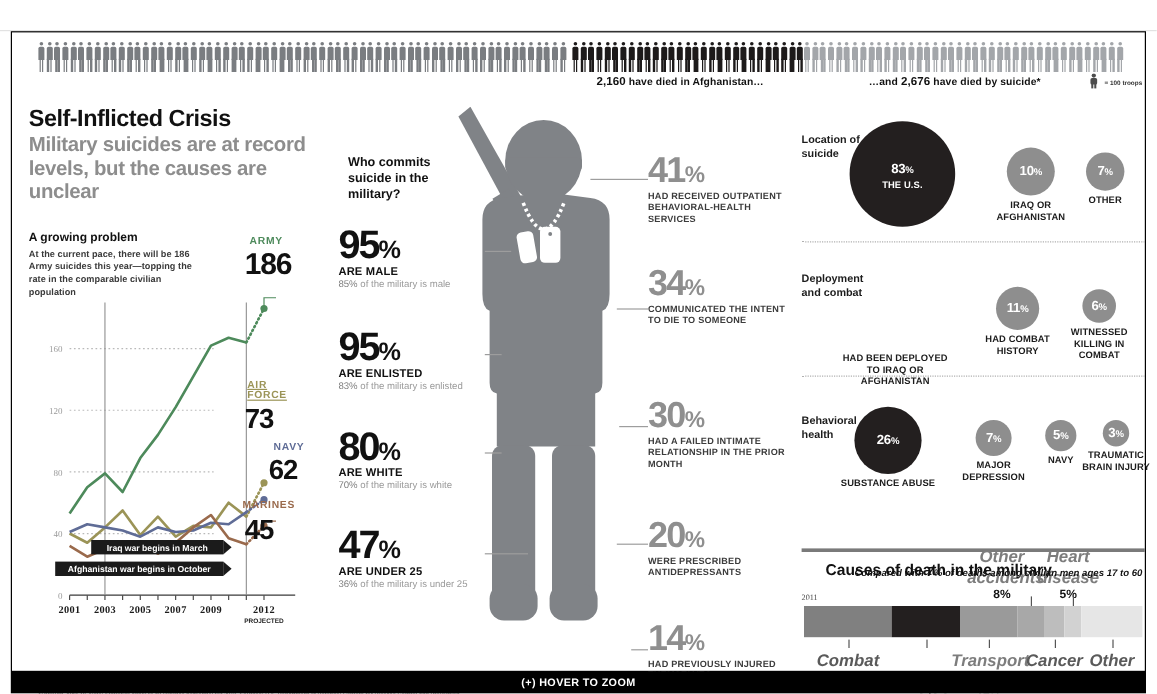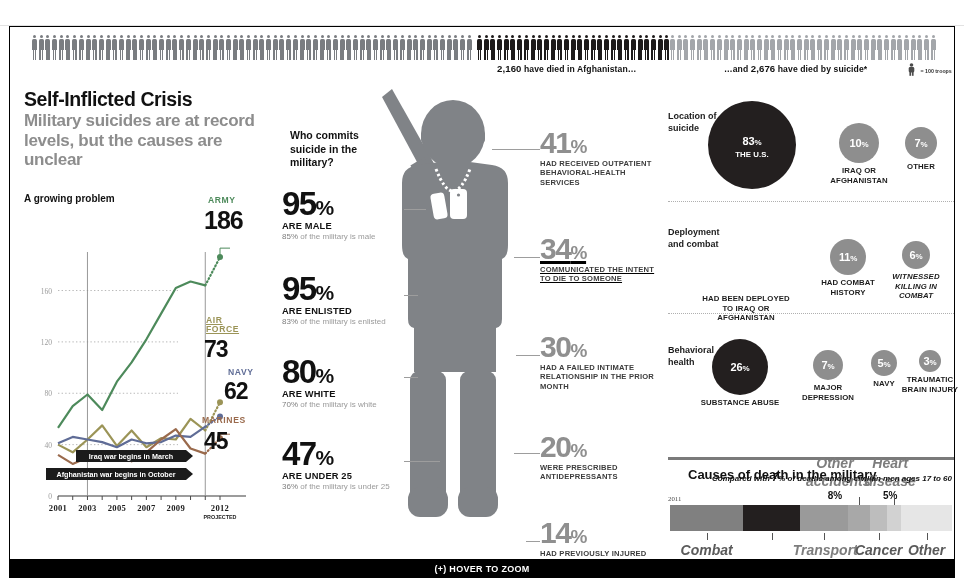--- a/index.html
+++ b/index.html
@@ -947,20 +947,21 @@
             </svg>
         </span>
         <span style="font-size:5.3px;color:#333;font-weight:700;vertical-align:middle;margin-left:1px;">= 100 troops</span>
       </div>
     </div>
 
     <div class="leftpanel">
       <div class="hl-title">Self-Inflicted Crisis</div>
       <div class="hl-sub">Military suicides are at record levels, but the causes are unclear</div>
       <div class="chart-h">A growing problem</div>
+      <div class="chart-p">At the current pace, there will be 186 Army suicides this year—topping the rate in the comparable civilian population</div>
 
       <div class="chartbox" id="chartbox">
         <svg id="chart-svg" width="245" height="300">
             <text x="28" y="255" text-anchor="end" font-size="7.5" fill="#9b9b9b" font-family="Liberation Serif, serif">0</text>
             <line x1="34" y1="200.63157894736844" x2="154" y2="200.63157894736844" stroke="#b9b9b9" stroke-width="1" stroke-dasharray="1.4 2.2"></line>
             <text x="28" y="203.63157894736844" text-anchor="end" font-size="7.5" fill="#9b9b9b" font-family="Liberation Serif, serif">40</text>
             <line x1="34" y1="149.26315789473685" x2="154" y2="149.26315789473685" stroke="#b9b9b9" stroke-width="1" stroke-dasharray="1.4 2.2"></line>
             <text x="28" y="152.26315789473685" text-anchor="end" font-size="7.5" fill="#9b9b9b" font-family="Liberation Serif, serif">80</text>
             <line x1="34" y1="97.89473684210526" x2="154" y2="97.89473684210526" stroke="#b9b9b9" stroke-width="1" stroke-dasharray="1.4 2.2"></line>
             <text x="28" y="100.89473684210526" text-anchor="end" font-size="7.5" fill="#9b9b9b" font-family="Liberation Serif, serif">120</text>
@@ -1054,21 +1055,21 @@
             <div class="pct">47<span class="sm">%</span></div>
             <div class="lab">ARE UNDER 25</div>
             <div class="sub"><b>36%</b> of the military is under 25</div>
           </div>
         </div>
       <div id="mid-right-stats">
           <div class="statR" style="top: 40px;">
             <div class="pct">41<span class="sm">%</span></div>
             <div class="lab">HAD RECEIVED OUTPATIENT BEHAVIORAL-HEALTH SERVICES</div>
           </div>
-          <div class="statR" style="top: 146px; text-decoration: underline;">
+          <div class="statR" style="top: 134px;">
             <div class="pct">34<span class="sm">%</span></div>
             <div class="lab">COMMUNICATED THE INTENT TO DIE TO SOMEONE</div>
           </div>
           <div class="statR" style="top: 244px;">
             <div class="pct">30<span class="sm">%</span></div>
             <div class="lab">HAD A FAILED INTIMATE RELATIONSHIP IN THE PRIOR MONTH</div>
           </div>
           <div class="statR" style="top: 344px;">
             <div class="pct">20<span class="sm">%</span></div>
             <div class="lab">WERE PRESCRIBED ANTIDEPRESSANTS</div>
@@ -1111,21 +1112,21 @@
           <div style="position: absolute; left: 0px; top: 120px; width: 286px; height: 112px;">
             <div class="rowlabel" style="left: 0px; top: 18px; width: 62px;">Deployment and combat</div>
             <div class="bublab" style="width: 98px; left: 29px; top: 85px;">HAD BEEN DEPLOYED TO IRAQ OR AFGHANISTAN</div>
             <div class="bub grey" style="width: 36px; height: 36px; left: 162px; top: 30px;">
               <span class="v">11<i>%</i></span>
             </div>
             <div class="bublab" style="width: 66px; left: 147px; top: 69px;">HAD COMBAT HISTORY</div>
             <div class="bub grey" style="width: 28px; height: 28px; left: 234px; top: 32px;">
               <span class="v">6<i>%</i></span>
             </div>
-            <div class="bublab" style="width: 58px; left: 219px; top: 63px; font-style: italic;">WITNESSED KILLING IN COMBAT</div>
+            <div class="bublab" style="width: 58px; left: 219px; top: 63px;">WITNESSED KILLING IN COMBAT</div>
           </div>
           <div class="divider" style="top: 224px;"></div>
           <div style="position: absolute; left: 0px; top: 238px; width: 286px; height: 112px;">
             <div class="rowlabel" style="left: 0px; top: 18px; width: 62px;">Behavioral health</div>
             <div class="bub dark" style="width: 56px; height: 56px; left: 44px; top: 12px;">
               <span class="v">26<i>%</i></span>
             </div>
             <div class="bublab" style="width: 86px; left: 29px; top: 71px;">SUBSTANCE ABUSE</div>
             <div class="bub grey" style="width: 30px; height: 30px; left: 145px; top: 23px;">
               <span class="v">7<i>%</i></span>

